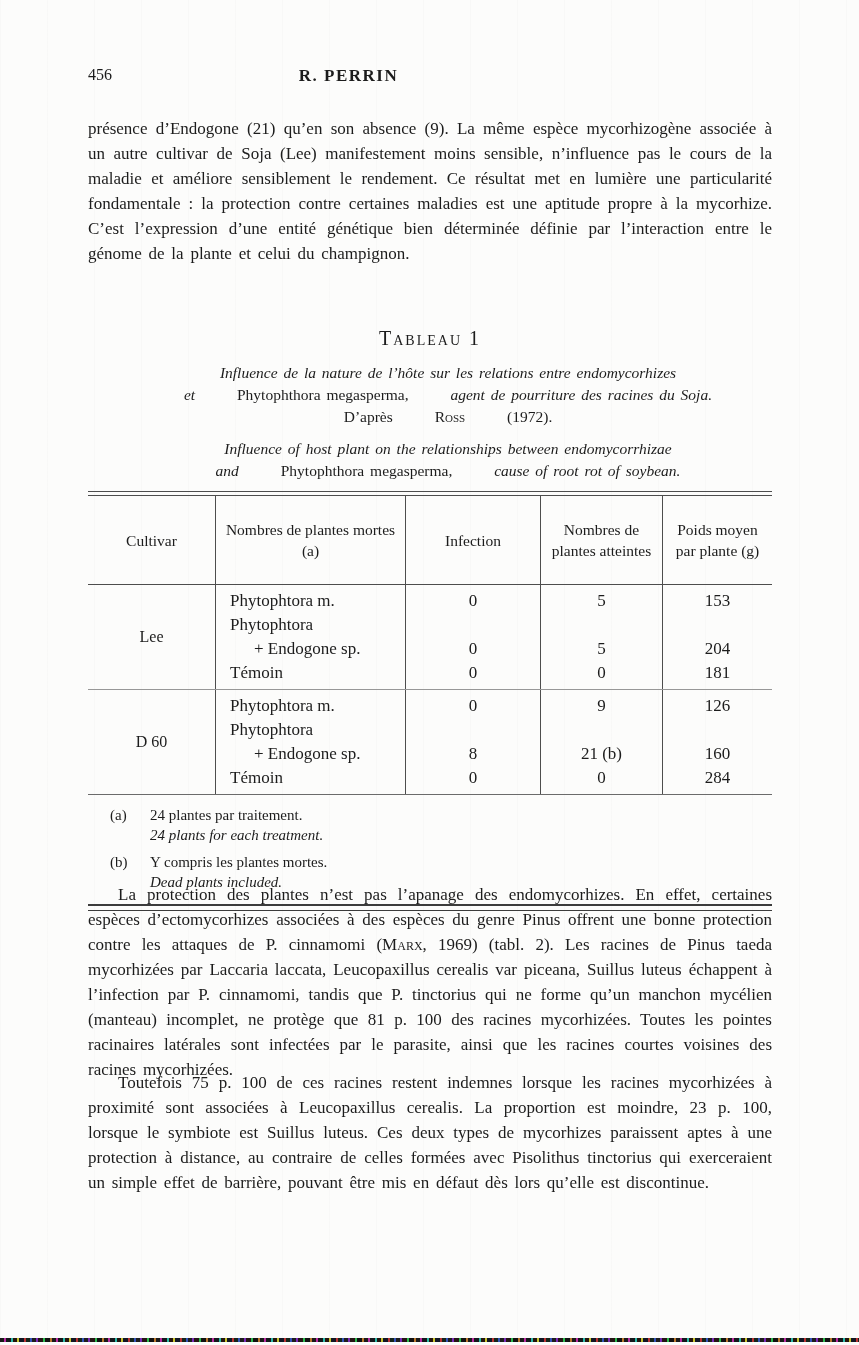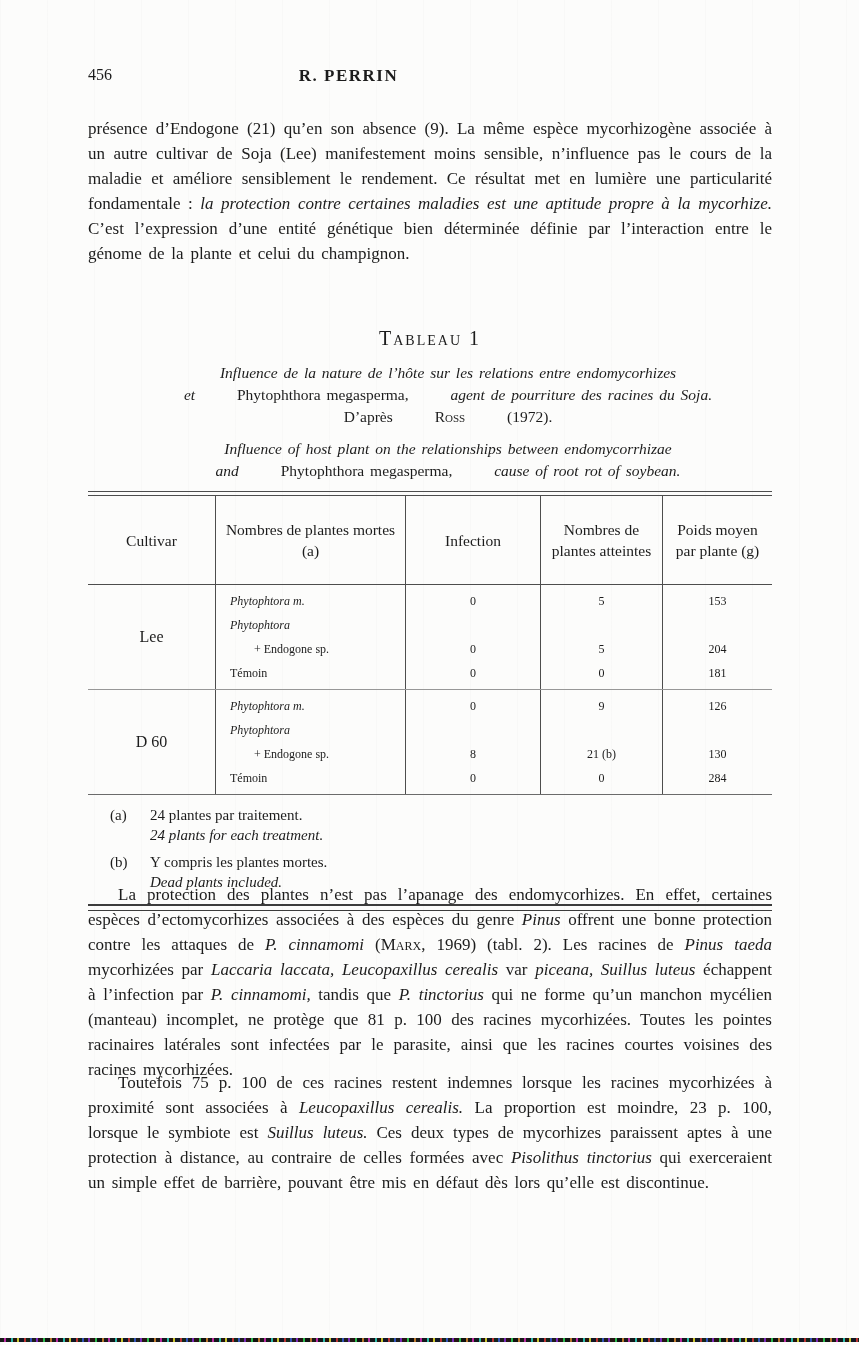--- a/index.html
+++ b/index.html
@@ -4,21 +4,21 @@
 <style>
   html,body{margin:0;padding:0;}
   body{
     width:859px;height:1345px;position:relative;overflow:hidden;
     background:
       repeating-linear-gradient(90deg, rgba(0,0,0,0.015) 0 1px, transparent 1px 47px),
       #fcfcfb;
     font-family:"Liberation Serif","DejaVu Serif",serif;
     color:#1c1c1c;
   }
-  .it{font-style:italic;}
+  .it{}
   .sc{font-variant:small-caps;}
   .abs{position:absolute;}
   
   .page-number{left:88px;top:66px;font-size:16px;}
   .running-head{left:0;top:66px;width:697px;text-align:center;font-size:17px;font-weight:bold;letter-spacing:1.5px;}
   
   .para{
     left:88px;width:684px;font-size:17px;line-height:25px;
     text-align:justify;word-spacing:2.5px;
   }
@@ -40,21 +40,21 @@
   .dbl-top{margin-top:9px;}
   .dbl-top .rule-1 + .rule-1{margin-top:3px;}
   .grid{display:grid;grid-template-columns:127px 190px 135px 122px 110px;}
   .vcell{border-left:1px solid #4d4d4d;}
   .thead .cell{
     min-height:88px;display:flex;align-items:center;justify-content:center;
     text-align:center;font-size:15.5px;line-height:21px;padding:2px 6px;box-sizing:border-box;
   }
   .tgroup{min-height:97px;}
   .tgroup .cultivar{display:flex;align-items:center;justify-content:center;font-size:16px;}
-  .tline{font-size:12px;line-height:24px;min-height:24px;}
+  .tline{font-size:17px;line-height:24px;min-height:24px;}
   .inf-cell{padding:4px 4px 4px 14px;box-sizing:border-box;}
   .inf-cell .indent{padding-left:24px;}
   .num-cell{padding:4px 0;text-align:center;}
   .sep-groups{border-top:1px solid #979797;}
   .tbl-bottom{height:1px;background:#6b6b6b;}
   .footnotes{margin-top:10px;padding-left:22px;}
   .footnote{display:flex;font-size:15px;line-height:20px;margin-top:7px;}
   .fn-marker{width:40px;flex:none;}
   .fn-en{font-style:italic;}
   .closing-rule{margin-top:12px;}
@@ -152,21 +152,21 @@
     </div>
     <div class="vcell num-cell">
       <div class="tline">9</div>
       <div class="tline"></div>
       <div class="tline">21 (b)</div>
       <div class="tline">0</div>
     </div>
     <div class="vcell num-cell">
       <div class="tline">126</div>
       <div class="tline"></div>
-      <div class="tline">130</div>
+      <div class="tline">160</div>
       <div class="tline">284</div>
     </div>
   </div>
 
   <div class="rule tbl-bottom"></div>
 
   <div class="footnotes">
     <div class="footnote">
       <div class="fn-marker">(a)</div>
       <div>

